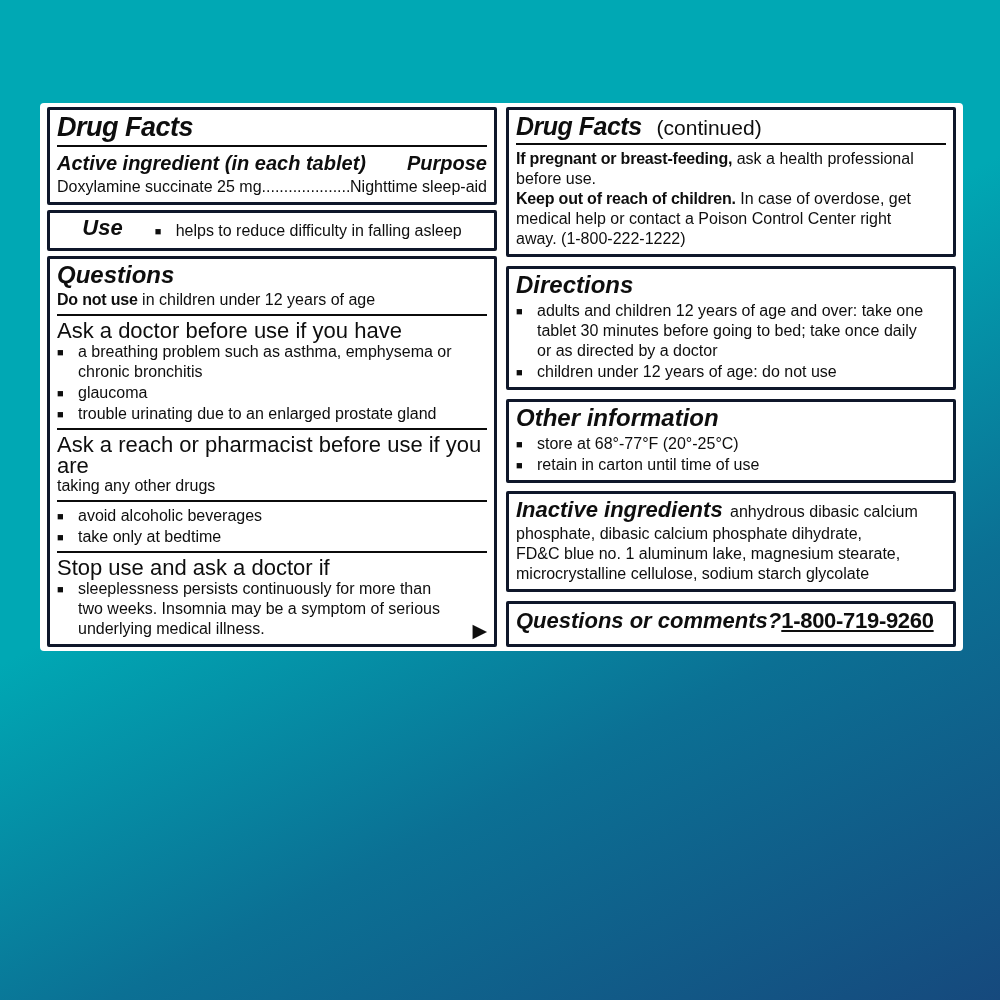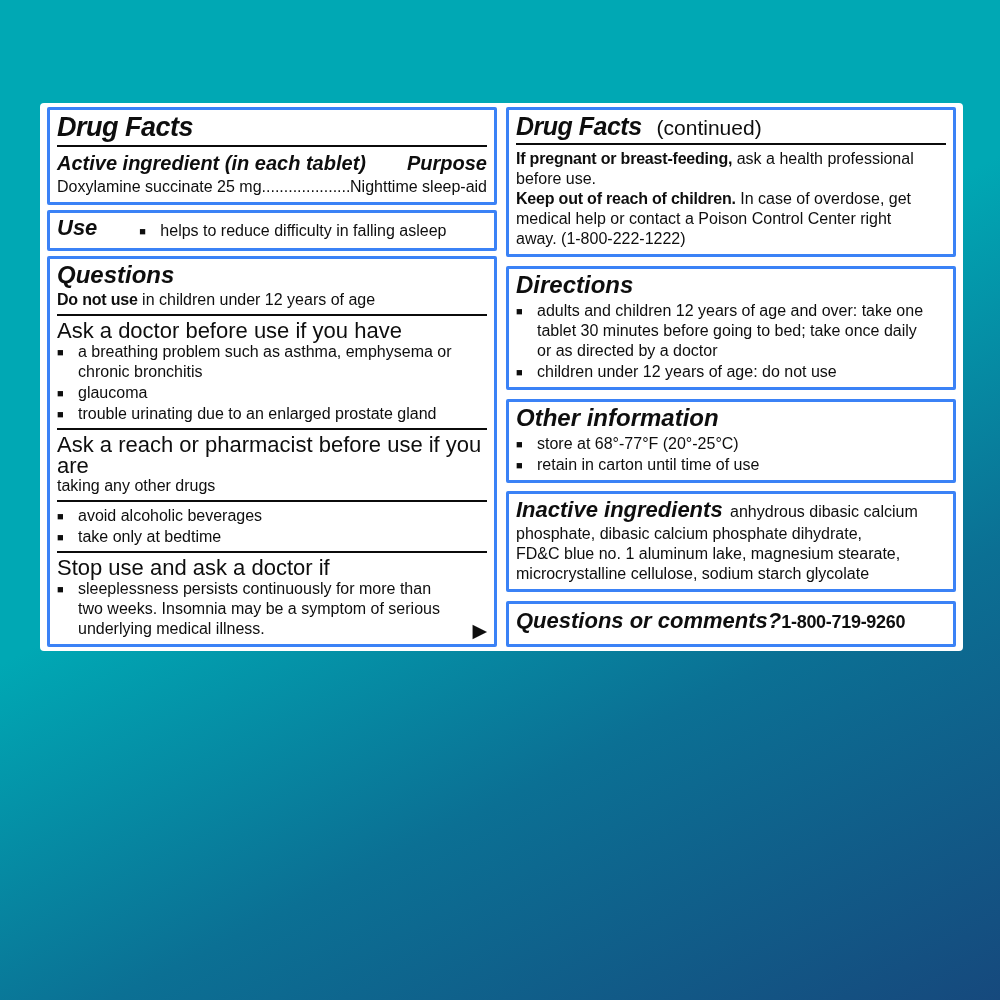--- a/index.html
+++ b/index.html
@@ -7,47 +7,47 @@
     position:relative;width:1000px;height:1000px;overflow:hidden;
     background:linear-gradient(153deg,#00a8b4 0%,#00a8b4 44%,#0b7094 70%,#16497d 100%);
     font-family:"Liberation Sans",sans-serif;color:#0e0e0e;
   }
   .panel{
     position:absolute;left:40px;top:103px;width:923px;height:548px;
     background:#fff;border-radius:4px;box-sizing:border-box;
     padding:4px 7px;display:flex;gap:9px;
   }
   .col{flex:1 1 0;min-width:0;display:flex;flex-direction:column;justify-content:space-between;gap:5px;}
-  .box{border:3px solid #3b82f6;border-radius:2px;padding:1px 7px 5px;background:#fff;box-sizing:border-box;}
+  .box{border:3px solid #0f172a;border-radius:2px;padding:1px 7px 5px;background:#fff;box-sizing:border-box;}
   .warnbox{flex:1;position:relative;}
   p{margin:0;}
   .df-title{font-size:27px;font-weight:bold;font-style:italic;letter-spacing:-0.5px;line-height:33px;margin:0;}
   .df-title.sm{font-size:25px;line-height:31px;}
   .cont{font-size:21px;margin-left:15px;font-weight:normal;font-style:normal;}
   .cont-row{display:flex;align-items:baseline;}
   .rule{border-top:2px solid #0b0b0b;margin:1px 0 4px;}
   .subrule{border-top:2px solid #0b0b0b;margin:4px 0;}
   .ai-row{display:flex;justify-content:space-between;align-items:baseline;
           font-size:20px;font-weight:bold;font-style:italic;line-height:25px;}
   .dotline{display:flex;align-items:baseline;font-size:16px;line-height:21px;}
   .dots{flex:1 1 0;overflow:hidden;white-space:nowrap;min-width:0;}
   .sec-title{font-size:22px;font-weight:bold;font-style:italic;line-height:27px;margin:0;}
   .sec-title.big{font-size:24px;line-height:30px;}
-  .use-row{display:flex;align-items:baseline;gap:42px;padding-bottom:2px;}
+  .use-row{display:flex;align-items:baseline;gap:32px;padding-bottom:2px;justify-content:center;}
   .t{font-size:16px;line-height:20px;white-space:pre-line;}
   .t b{letter-spacing:-0.2px;}
   .sub{font-size:22px;font-weight:normal;line-height:21px;margin-top:1px;}
   .li{display:flex;font-size:16px;line-height:20px;margin-top:1px;}
   .blt{flex:0 0 21px;font-size:11px;line-height:20px;}
   .li .txt{flex:1;white-space:pre-line;}
   .arrow{position:absolute;right:7px;bottom:4px;font-size:19px;line-height:19px;}
   .inact{font-size:16px;line-height:20px;white-space:pre-line;}
   .inact .sec-title{margin-right:3px;line-height:29px;}
   .qrow{display:flex;align-items:baseline;gap:0;padding-top:2px;padding-bottom:5px;}
-  .phone{font-size:18px;font-weight:bold;letter-spacing:-0.3px;}
+  .phone{font-size:22px;font-weight:bold;letter-spacing:-0.3px;text-decoration:underline;}
 </style>
 </head>
 <body>
 
 <div class="scene">
   <div class="panel">
 
     <div class="col">
 
       <section class="box">

